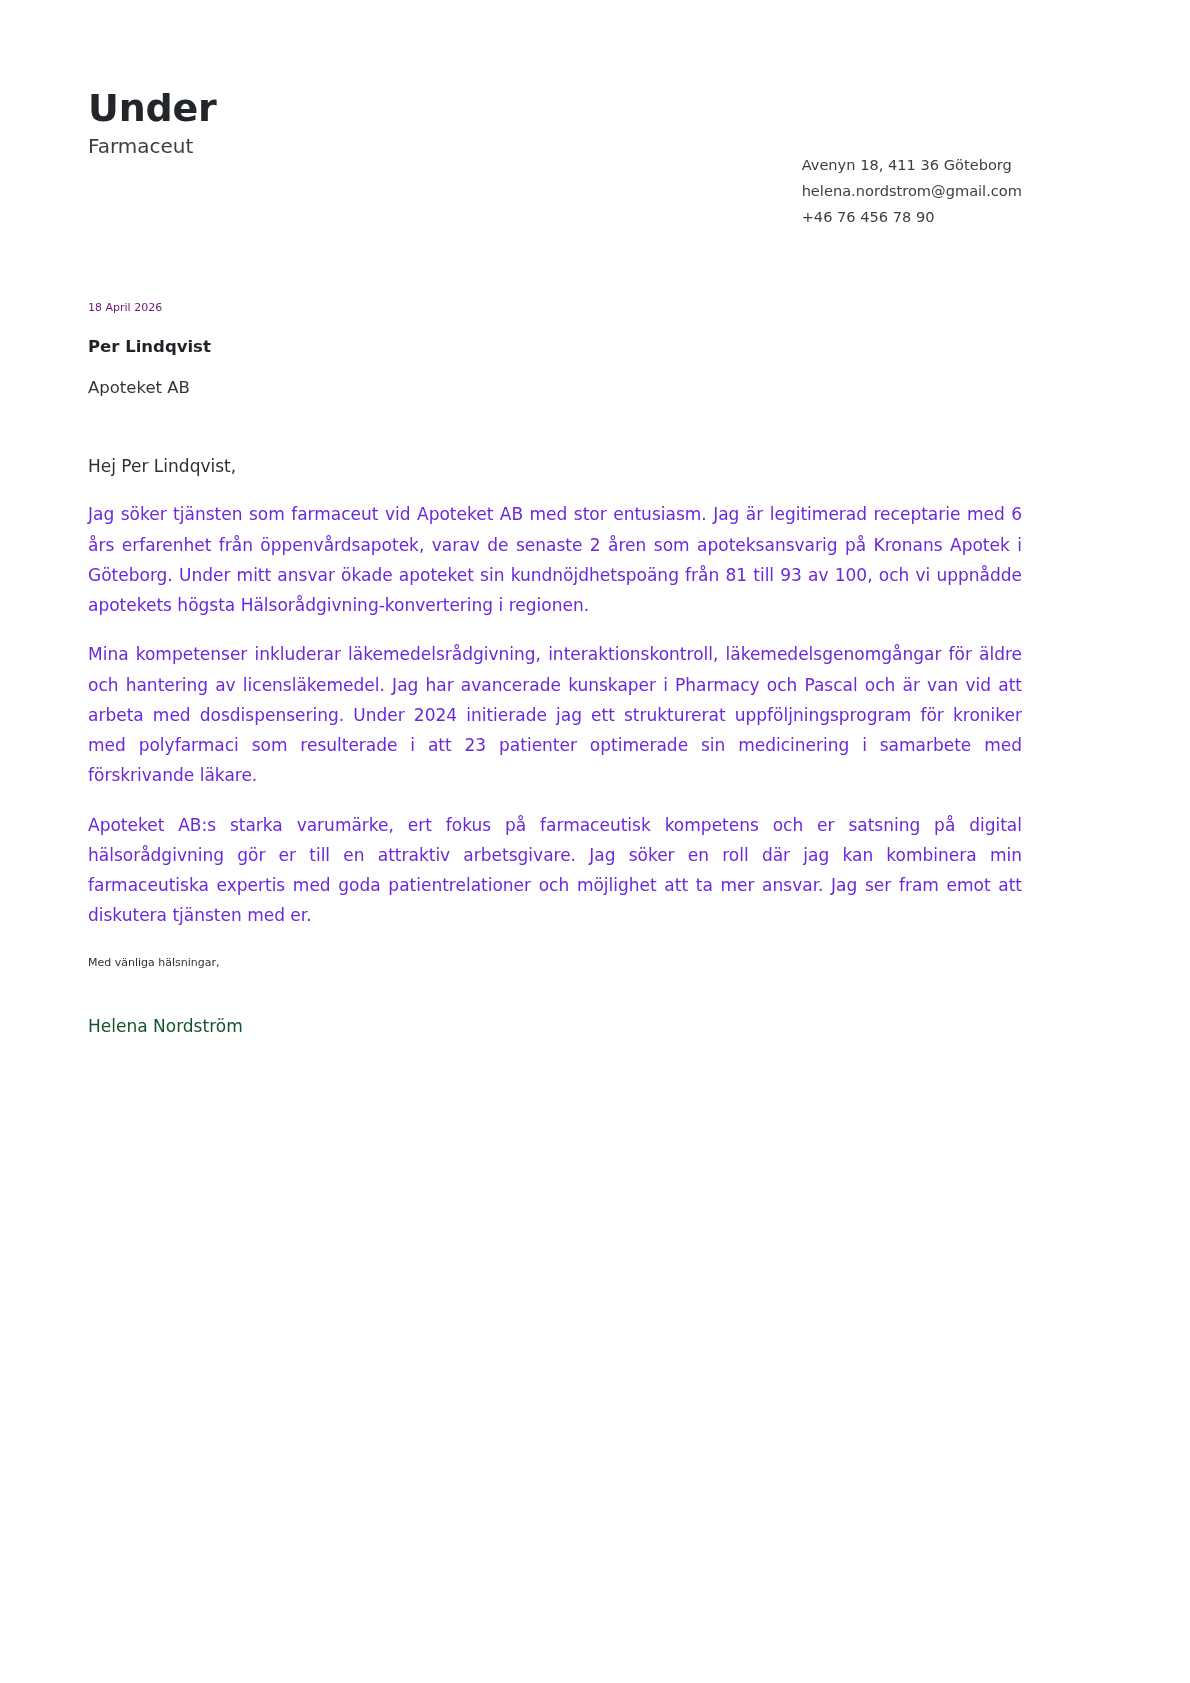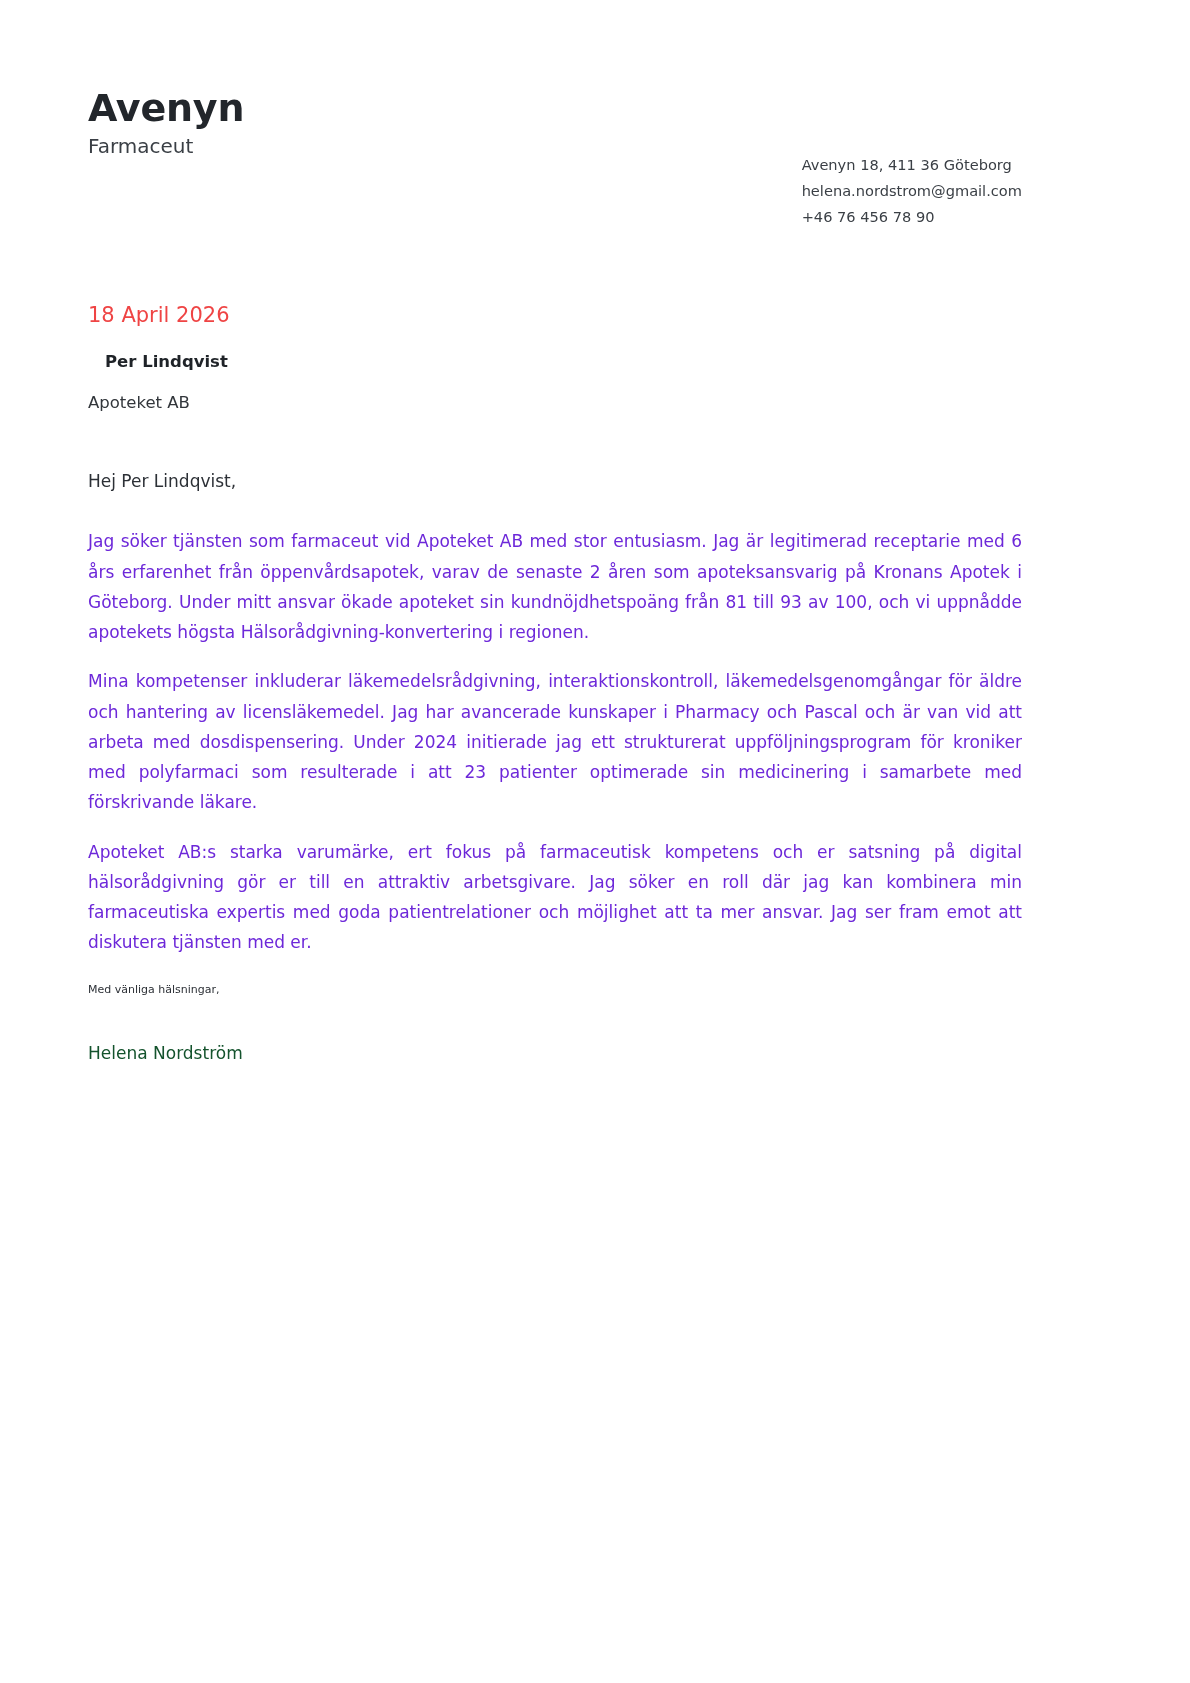--- a/index.html
+++ b/index.html
@@ -75,51 +75,50 @@
   }
   .contact div {
     display: block;
   }
 
   
   .meta {
     margin-top: 70px;
   }
   .date {
-    font-size: 21px;
-    color: #ef4444;
+    font-size: 11px;
+    color: #701a75;
     line-height: 1.5;
   }
   .recipient {
     margin-top: 19px;
   }
   .recipient-name {
     font-size: 16.5px;
     font-weight: 700;
     color: #1f2328;
     line-height: 1.5;
-    margin-left: 17px;
   }
   .recipient-company {
     margin-top: 16px;
     font-size: 16.5px;
     font-weight: 400;
     color: #32363b;
     line-height: 1.5;
   }
 
   
   .body {
     margin-top: 52px;
   }
   .salutation {
     font-size: 17px;
     color: #2c3036;
     line-height: 1.55;
-    margin-bottom: 32px;
+    margin-bottom: 20px;
   }
   .para {
     font-size: 17px;
     line-height: 1.78;
     color: #6d28d9;
     text-align: justify;
     text-justify: inter-word;
     margin: 0 0 19px 0;
   }
   .closing {
@@ -137,21 +136,21 @@
 </style>
 <style>.name-line.highlighted::after{background:#cfe6f7;}</style></head>
 <body>
 
 <div class="page">
 
   <div class="header">
 
     <div class="identity">
       <div class="name-block">
-        <span class="name-line"><span>Avenyn</span></span>
+        <span class="name-line"><span>Under</span></span>
       </div>
       <div class="job-title">Farmaceut</div>
     </div>
 
     <div class="contact">
       <div>Avenyn 18, 411 36 Göteborg</div>
       <div>helena.nordstrom@gmail.com</div>
       <div>+46 76 456 78 90</div>
     </div>
 

